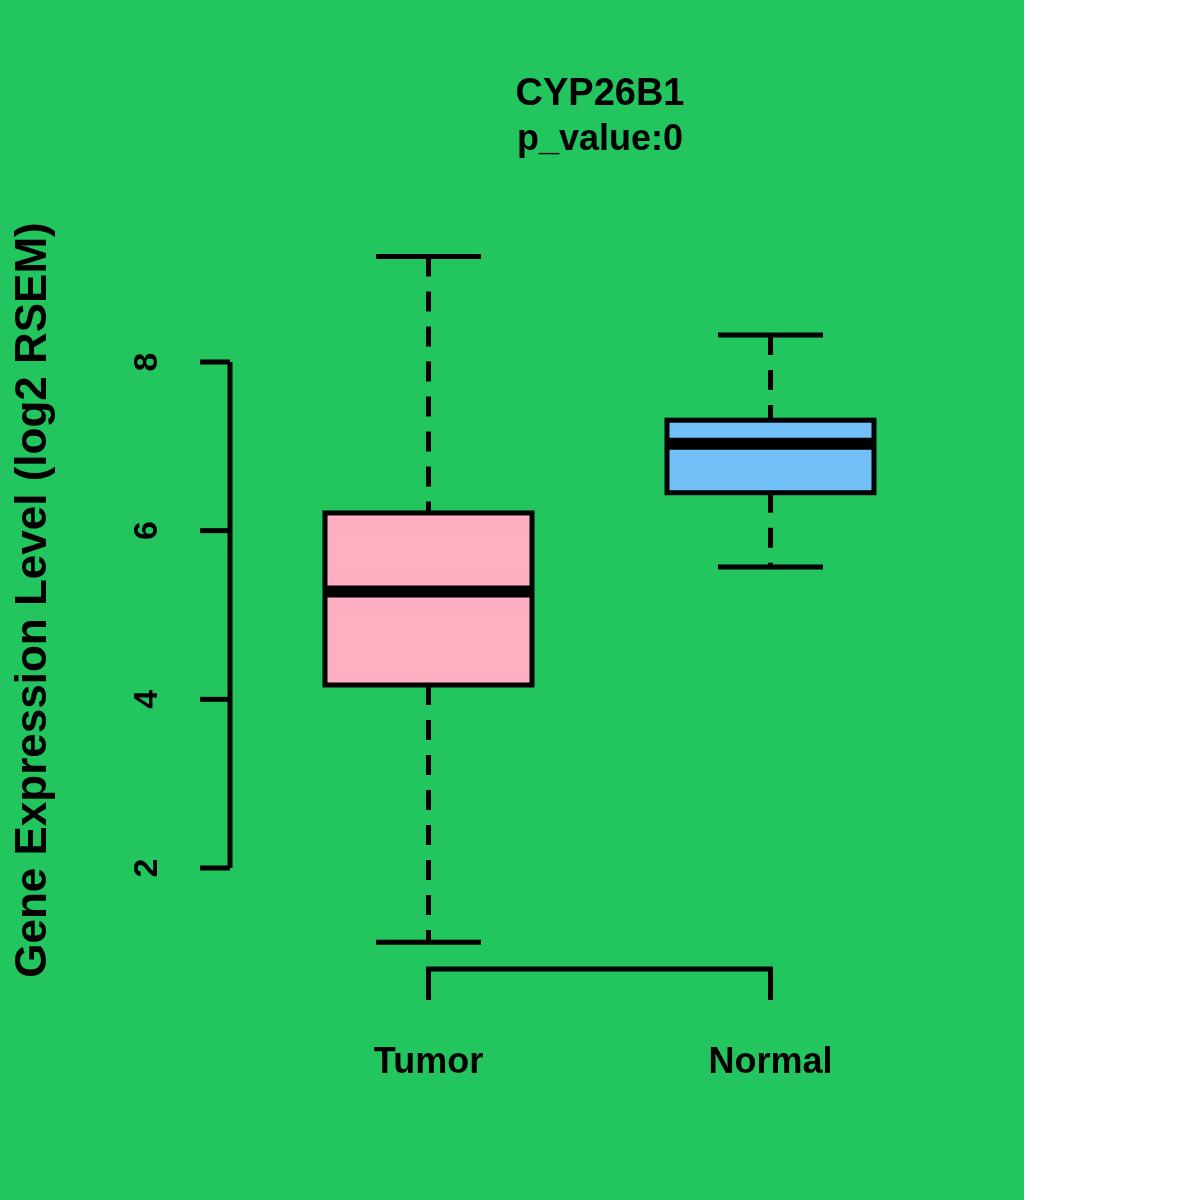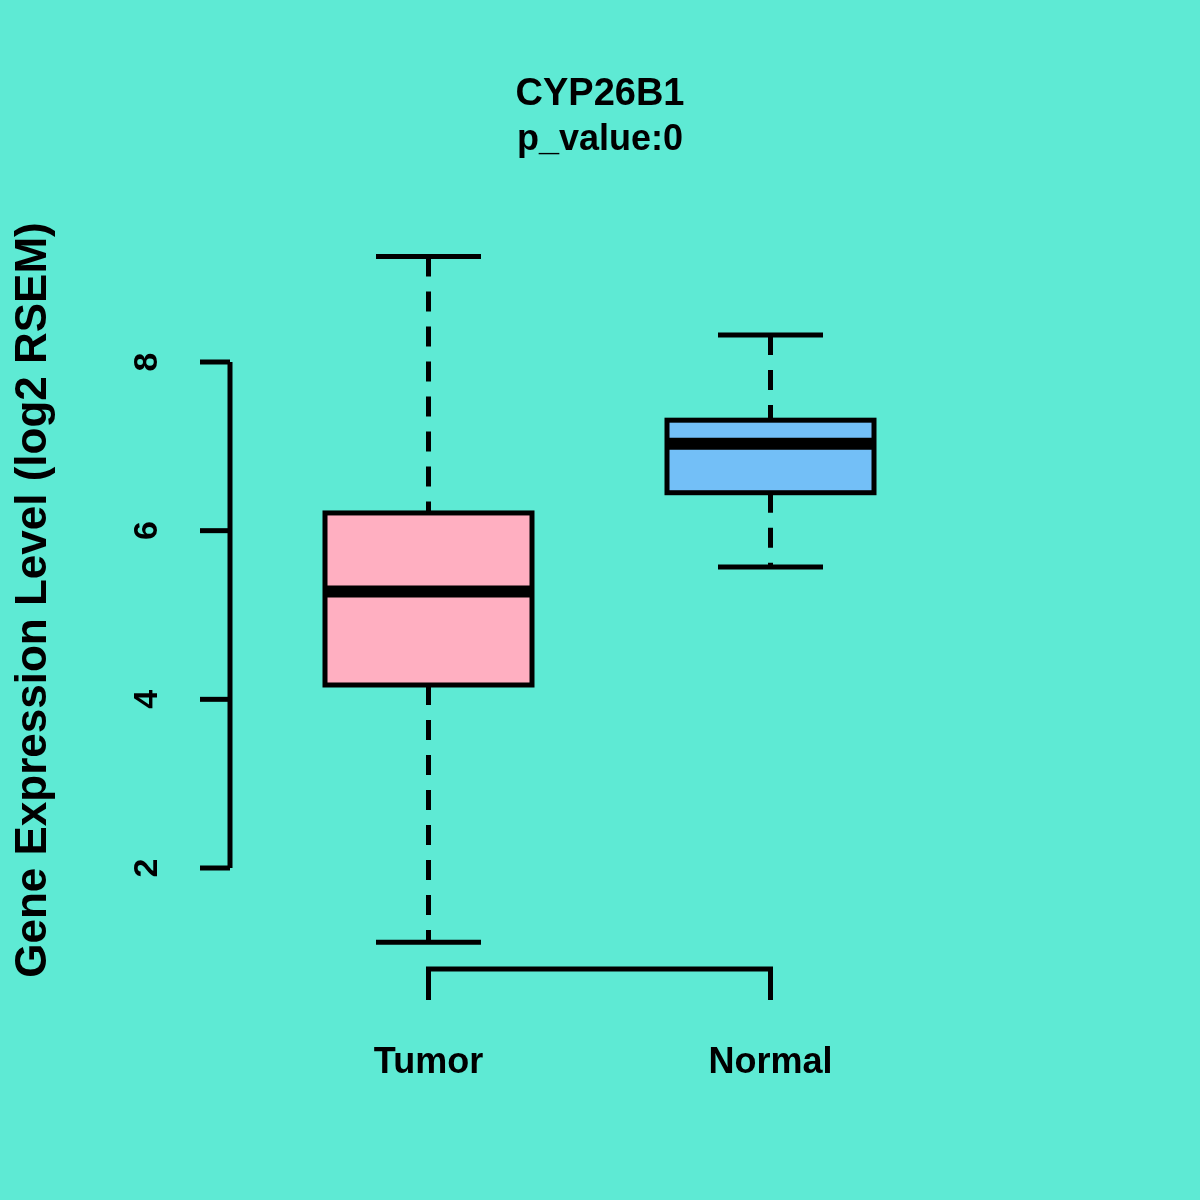--- a/index.html
+++ b/index.html
@@ -7,23 +7,23 @@
     padding: 0;
     background: #ffffff;
   }
   body {
     width: 1200px;
     height: 1200px;
     font-family: "Liberation Sans", sans-serif;
   }
   #figure {
     position: relative;
-    width: 1200px;
+    width: 1024px;
     height: 1200px;
-    background: #5eead4;
+    background: #22c55e;
     overflow: hidden;
   }
   #chart text {
     font-family: "Liberation Sans", sans-serif;
     font-weight: bold;
     fill: #000000;
   }
 </style>
 </head>
 <body>

